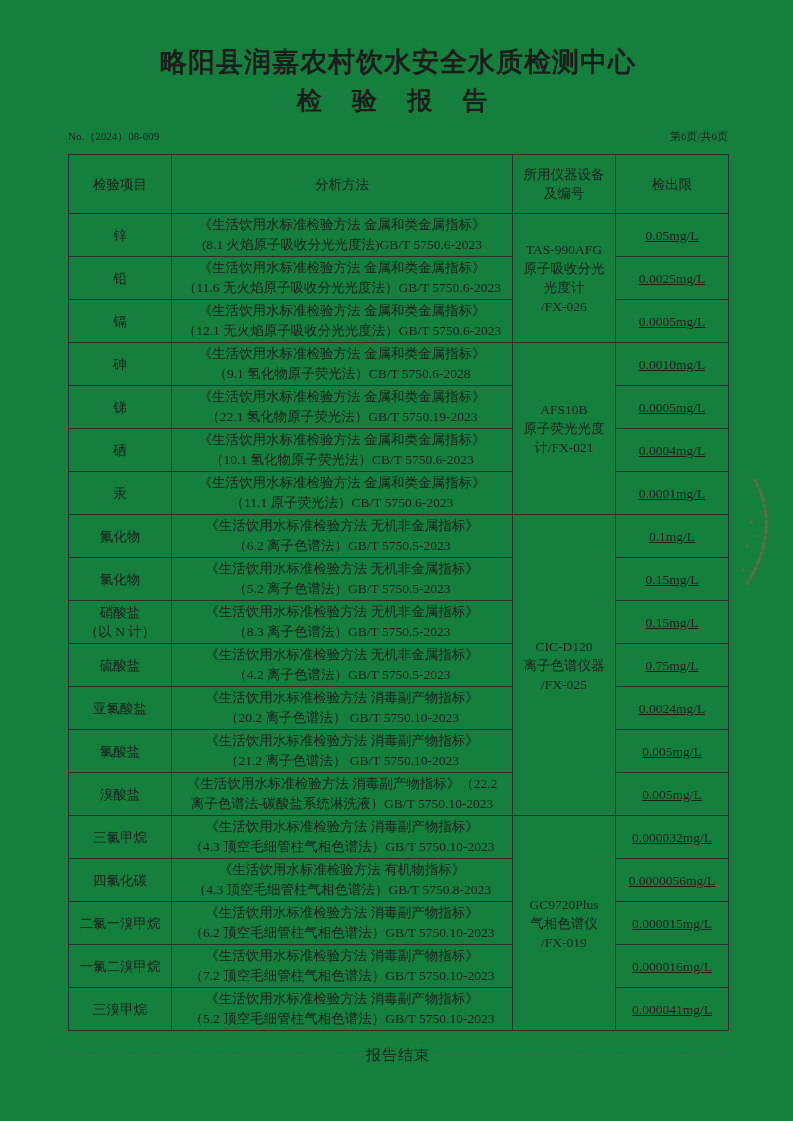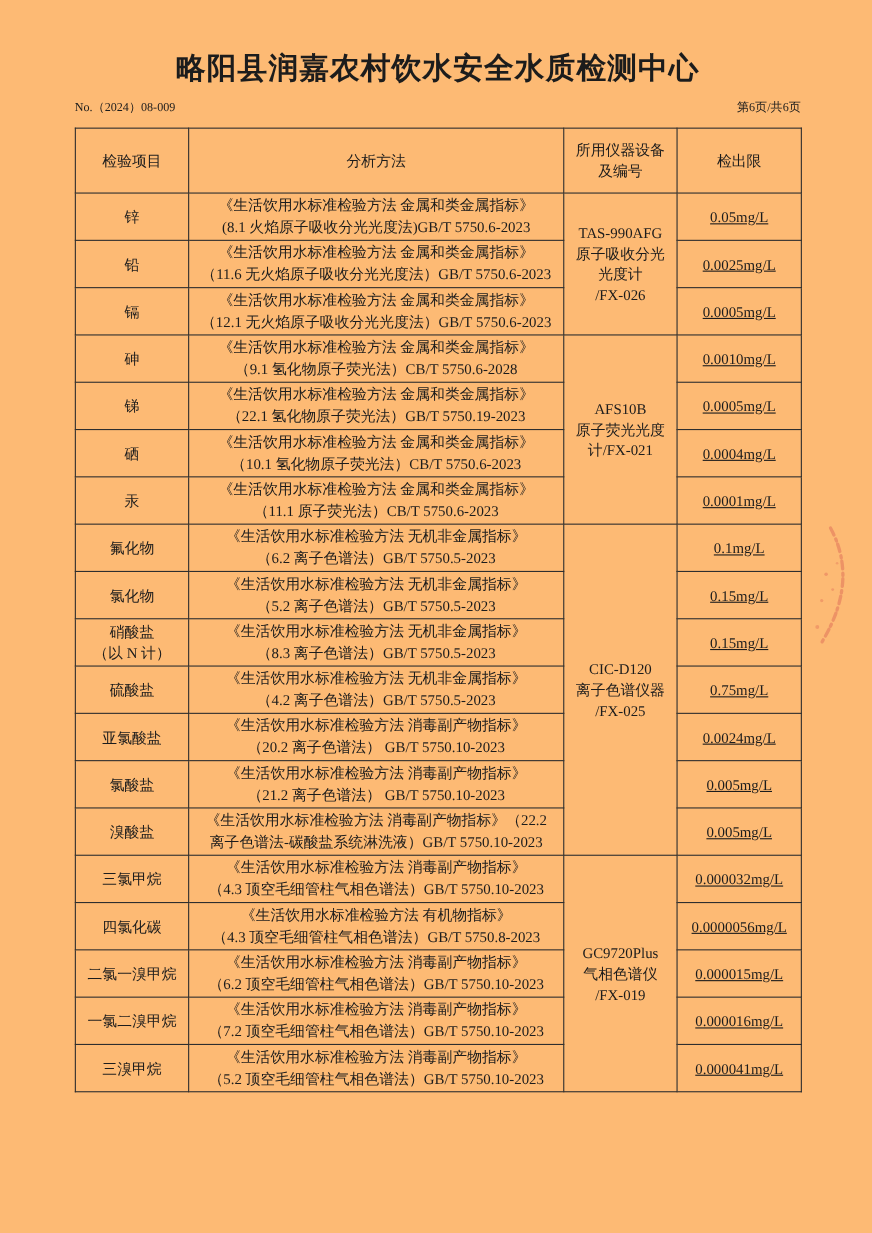--- a/index.html
+++ b/index.html
@@ -6,21 +6,21 @@
     margin: 0;
     padding: 0;
     background: #e8e8e8;
     font-family: "Liberation Serif", "DejaVu Serif", serif;
   }
   .page {
     position: relative;
     width: 793px;
     height: 1121px;
     margin: 0 auto;
-    background: #fdba74;
+    background: #15803d;
     color: #1c1c1c;
     overflow: hidden;
     box-sizing: border-box;
     padding: 40px 65px 0 68px;
   }
   .center-name {
     text-align: center;
     font-size: 27px;
     font-weight: bold;
     letter-spacing: 1px;
@@ -93,20 +93,21 @@
     pointer-events: none;
     opacity: 0.75;
   }
 </style>
 </head>
 <body>
 
 <div class="page">
 
   <div class="center-name">略阳县润嘉农村饮水安全水质检测中心</div>
+  <div class="report-title">检 验 报 告</div>
 
   <div class="meta-row">
     <span>No.（2024）08-009</span>
     <span>第6页/共6页</span>
   </div>
 
   <table class="report-table">
     <colgroup>
       <col style="width:103px">
       <col style="width:341px">
@@ -285,20 +286,25 @@
           <td class="cell-item">三溴甲烷</td>
           <td class="cell-method">
             <div class="m-line">《生活饮用水标准检验方法 消毒副产物指标》</div>
             <div class="m-line">（5.2 顶空毛细管柱气相色谱法）GB/T 5750.10-2023</div>
           </td>
           <td class="cell-limit">0.000041mg/L</td>
         </tr>
       </tbody>
   </table>
 
+  <div class="footer-line">
+    <span class="dash"></span>
+    <span class="end-text">报告结束</span>
+    <span class="dash"></span>
+  </div>
 
   <svg class="stamp" viewBox="0 0 60 140" xmlns="http://www.w3.org/2000/svg">
     <path d="M 22 18 Q 48 66 14 122" fill="none" stroke="#d4524e" stroke-width="3" stroke-linecap="round" opacity="0.5" stroke-dasharray="7 4 2 3"></path>
     <circle cx="18" cy="60" r="1.6" fill="#d4524e" opacity="0.45"></circle>
     <circle cx="24" cy="74" r="1.3" fill="#d4524e" opacity="0.4"></circle>
     <circle cx="14" cy="84" r="1.5" fill="#d4524e" opacity="0.4"></circle>
     <circle cx="28" cy="50" r="1.2" fill="#d4524e" opacity="0.35"></circle>
     <circle cx="10" cy="108" r="1.8" fill="#d4524e" opacity="0.4"></circle>
   </svg>
 

